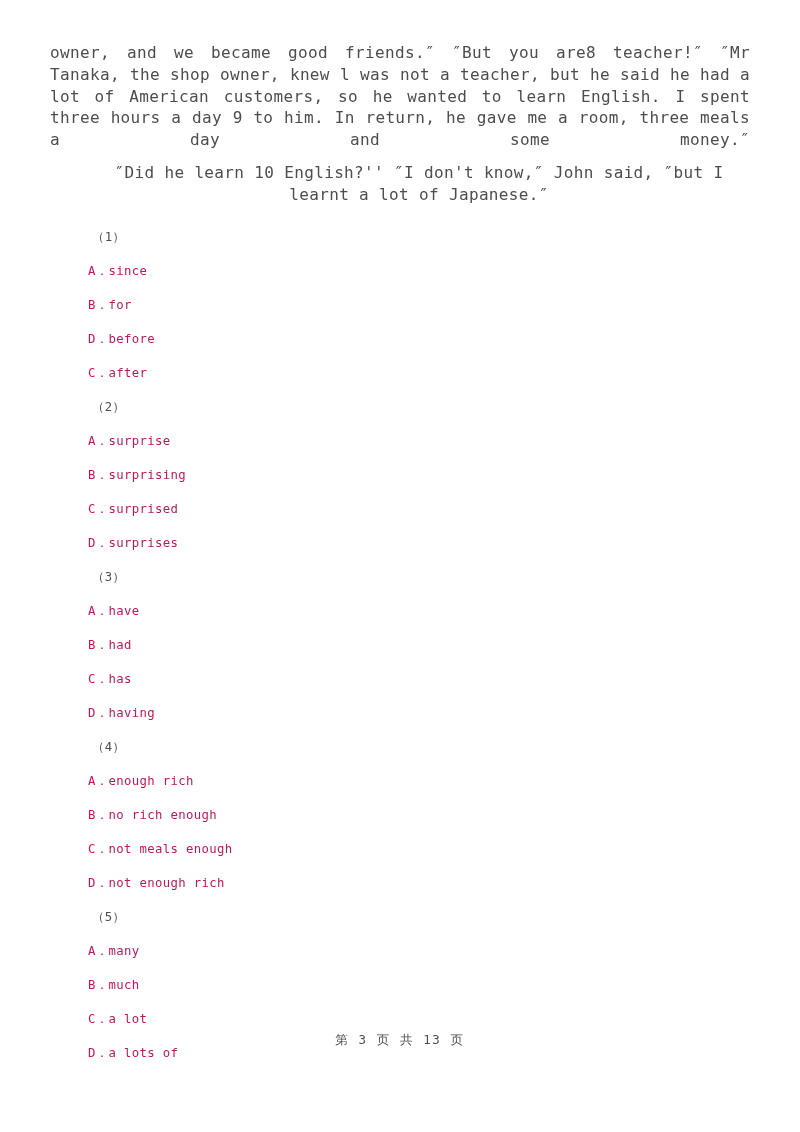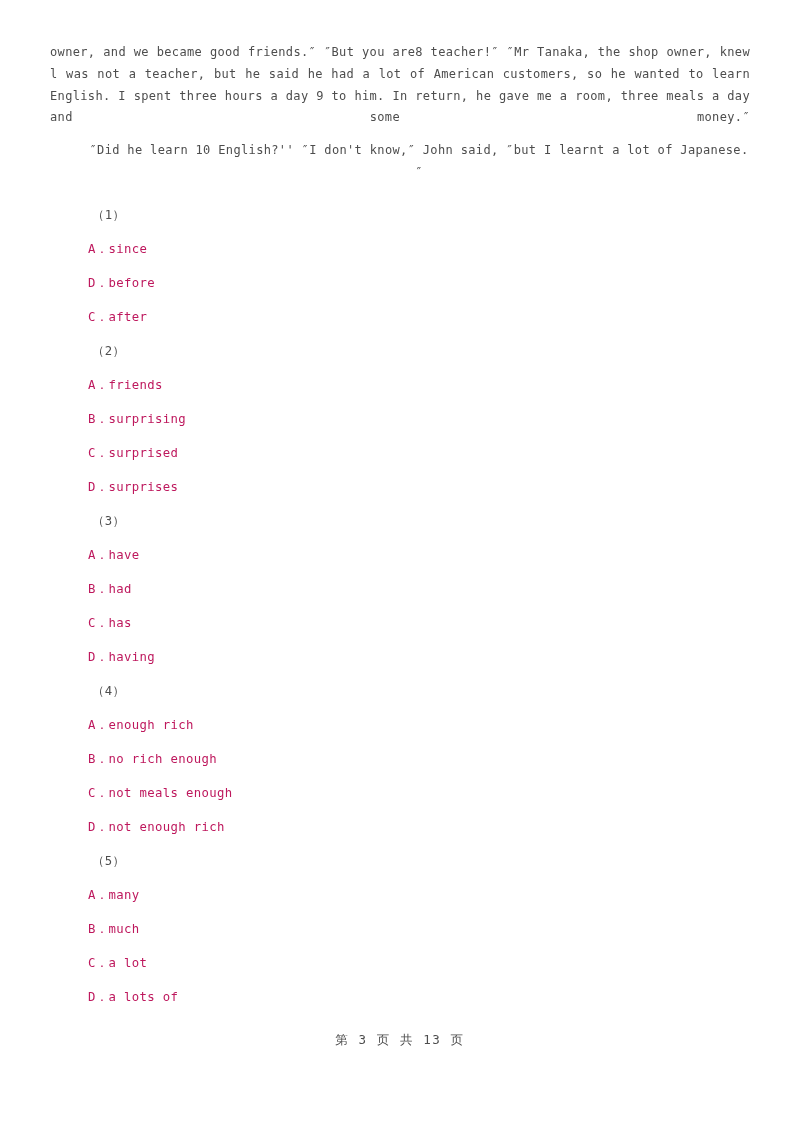--- a/index.html
+++ b/index.html
@@ -25,21 +25,21 @@
   }
   .content {
     position: absolute;
     left: 50px;
     top: 42px;
     width: 700px;
   }
   .passage {
     text-align: justify;
     text-justify: inter-word;
-    font-size: 12px;
+    font-size: 16px;
     line-height: 21.8px;
     letter-spacing: 0.35px;
     color: #4d4d4d;
     margin: 0;
   }
   .passage-1 {
     text-align-last: justify;
   }
   .passage-2 {
     margin-top: 11px;
@@ -92,27 +92,28 @@
 
     <p class="passage passage-1">owner, and we became good friends.″ ″But you are8  teacher!″ ″Mr Tanaka, the shop owner, knew l was not a teacher, but he said he had a lot of American customers, so he wanted to learn English. I spent three hours a day 9  to him. In return, he gave me a room, three meals a day and some money.″</p>
 
     <p class="passage passage-2">″Did he learn 10 English?'' ″I don't know,″ John said, ″but I learnt a lot of Japanese.″</p>
 
     <div class="q-list">
 
       <div class="q-group">
         <div class="q-number">（1）</div>
         <div class="q-option">A．since</div>
+        <div class="q-option">B．for</div>
         <div class="q-option">D．before</div>
         <div class="q-option">C．after</div>
       </div>
 
       <div class="q-group">
         <div class="q-number">（2）</div>
-        <div class="q-option">A．friends</div>
+        <div class="q-option">A．surprise</div>
         <div class="q-option">B．surprising</div>
         <div class="q-option">C．surprised</div>
         <div class="q-option">D．surprises</div>
       </div>
 
       <div class="q-group">
         <div class="q-number">（3）</div>
         <div class="q-option">A．have</div>
         <div class="q-option">B．had</div>
         <div class="q-option">C．has</div>

